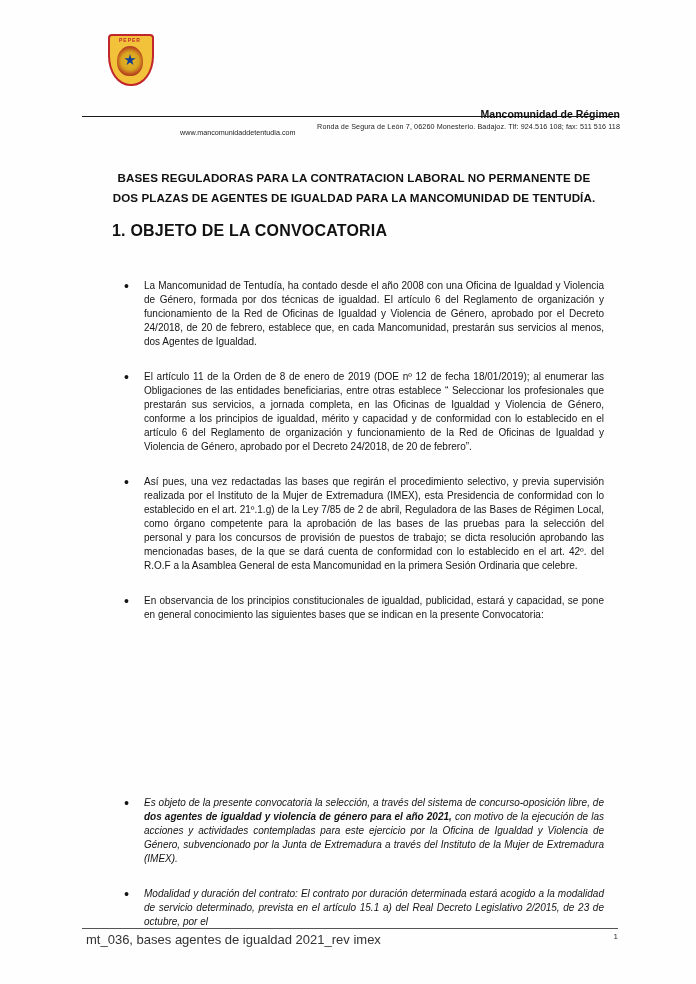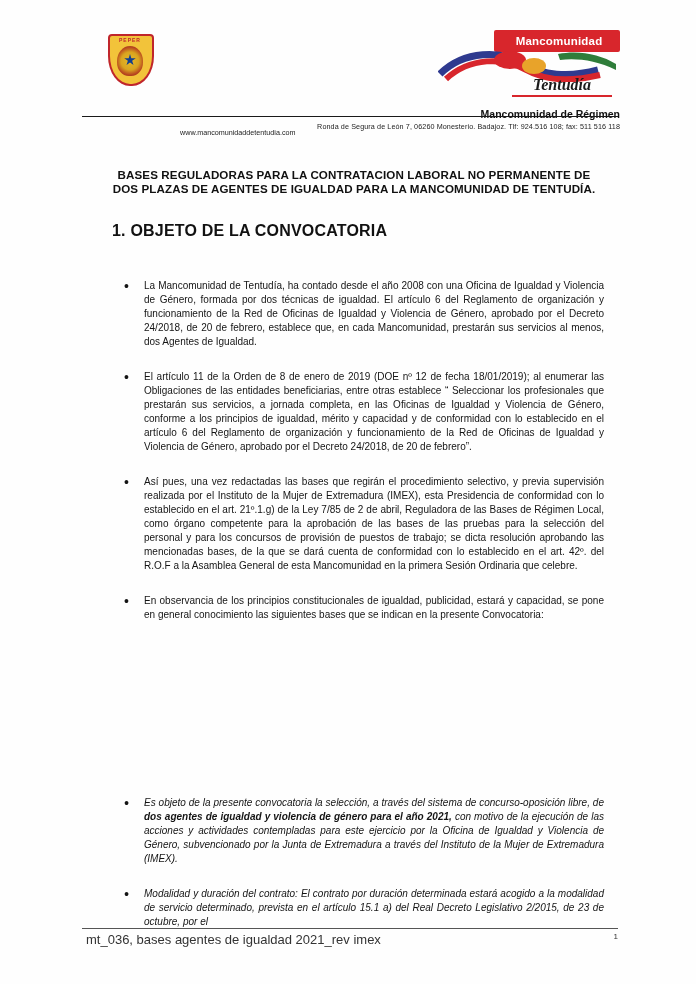--- a/index.html
+++ b/index.html
@@ -176,21 +176,21 @@
   }
 
   
   .title {
     position: absolute;
     left: 104px;
     top: 168px;
     width: 500px;
     font-size: 11.6px;
     font-weight: bold;
-    line-height: 14px;
+    line-height: 20px;
     text-align: center;
     letter-spacing: 0.1px;
   }
   .section-heading {
     position: absolute;
     left: 112px;
     top: 222px;
     font-size: 16px;
     font-weight: bold;
     letter-spacing: 0.2px;
@@ -263,35 +263,20 @@
 
   <div class="header">
 
     <div class="crest">
       <div class="crest-shield"></div>
       <div class="crest-inner"></div>
       <div class="crest-star"></div>
       <div class="crest-topband">PEPER</div>
     </div>
 
-    <div class="logo-block">
-      <div class="logo-bar"></div>
-      <div class="logo-bar-text">Mancomunidad</div>
-      <div class="logo-swoosh">
-        <svg width="182" height="34" viewBox="0 0 182 34">
-          <path d="M2 26 C 26 2, 64 2, 86 16 C 104 27, 130 30, 160 22" fill="none" stroke="#2f3a8f" stroke-width="7"></path>
-          <path d="M8 31 C 32 9, 66 9, 88 22 C 106 32, 132 34, 162 27" fill="none" stroke="#d8262c" stroke-width="6"></path>
-          <path d="M120 6 C 140 2, 162 6, 178 16 L 178 22 C 158 12, 138 10, 122 12 Z" fill="#2f7d3a"></path>
-          <ellipse cx="72" cy="12" rx="16" ry="9" fill="#d8262c"></ellipse>
-          <ellipse cx="96" cy="18" rx="12" ry="8" fill="#e8a32a"></ellipse>
-        </svg>
-      </div>
-      <div class="logo-tentudia">Tentudía</div>
-      <div class="logo-underline"></div>
-    </div>
 
     <div class="org-name">Mancomunidad de Régimen</div>
     <div class="org-addr">Ronda de Segura de León 7, 06260 Monesterio. Badajoz. Tlf: 924.516 108; fax: 511 516 118</div>
     <div class="org-web">www.mancomunidaddetentudia.com</div>
   </div>
   <div class="header-rule"></div>
 
   <div class="title">BASES REGULADORAS PARA LA CONTRATACION LABORAL NO PERMANENTE DE DOS PLAZAS DE AGENTES DE IGUALDAD PARA LA MANCOMUNIDAD DE TENTUDÍA.</div>
   <div class="section-heading">1. OBJETO DE LA CONVOCATORIA</div>
 

